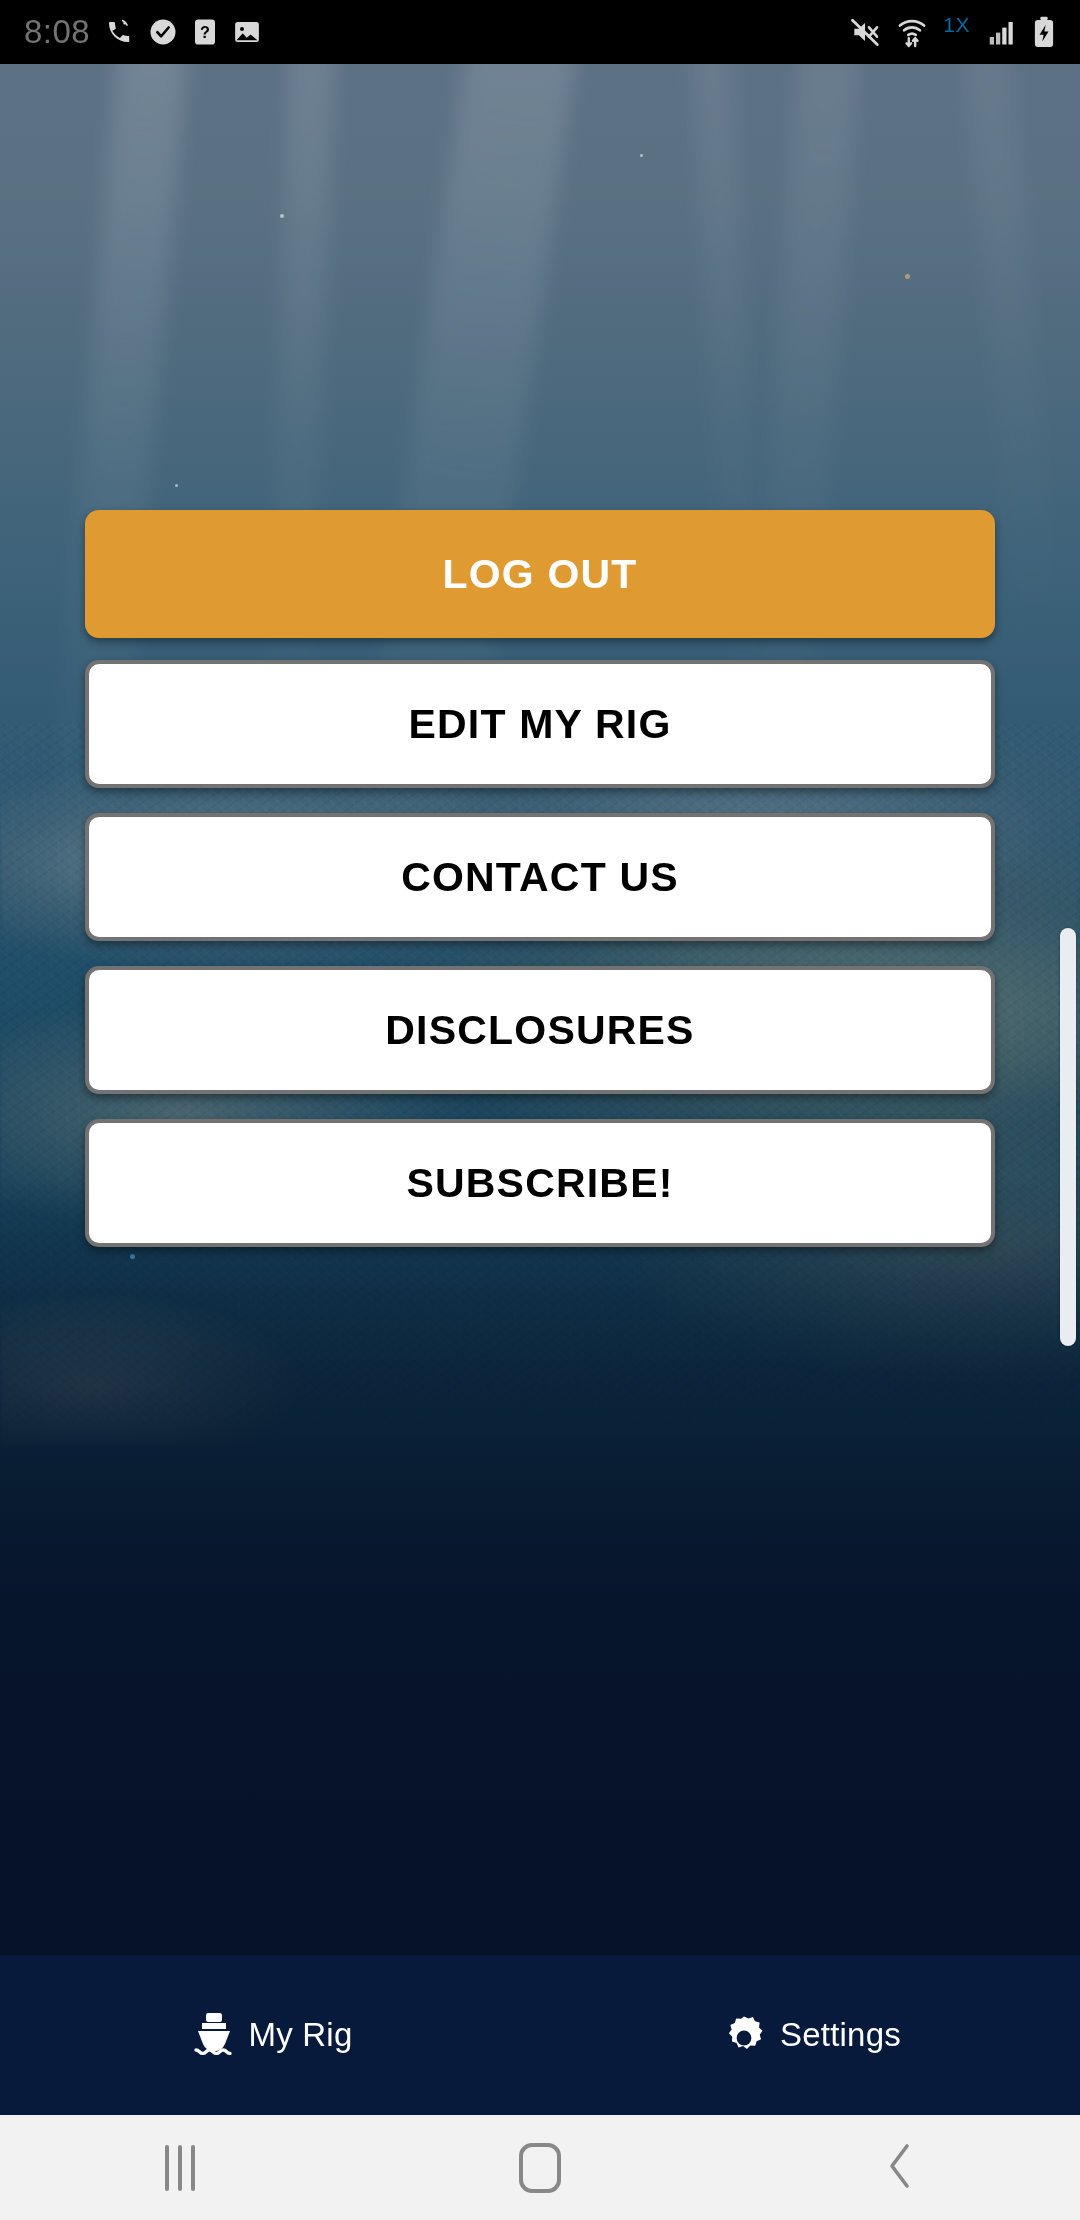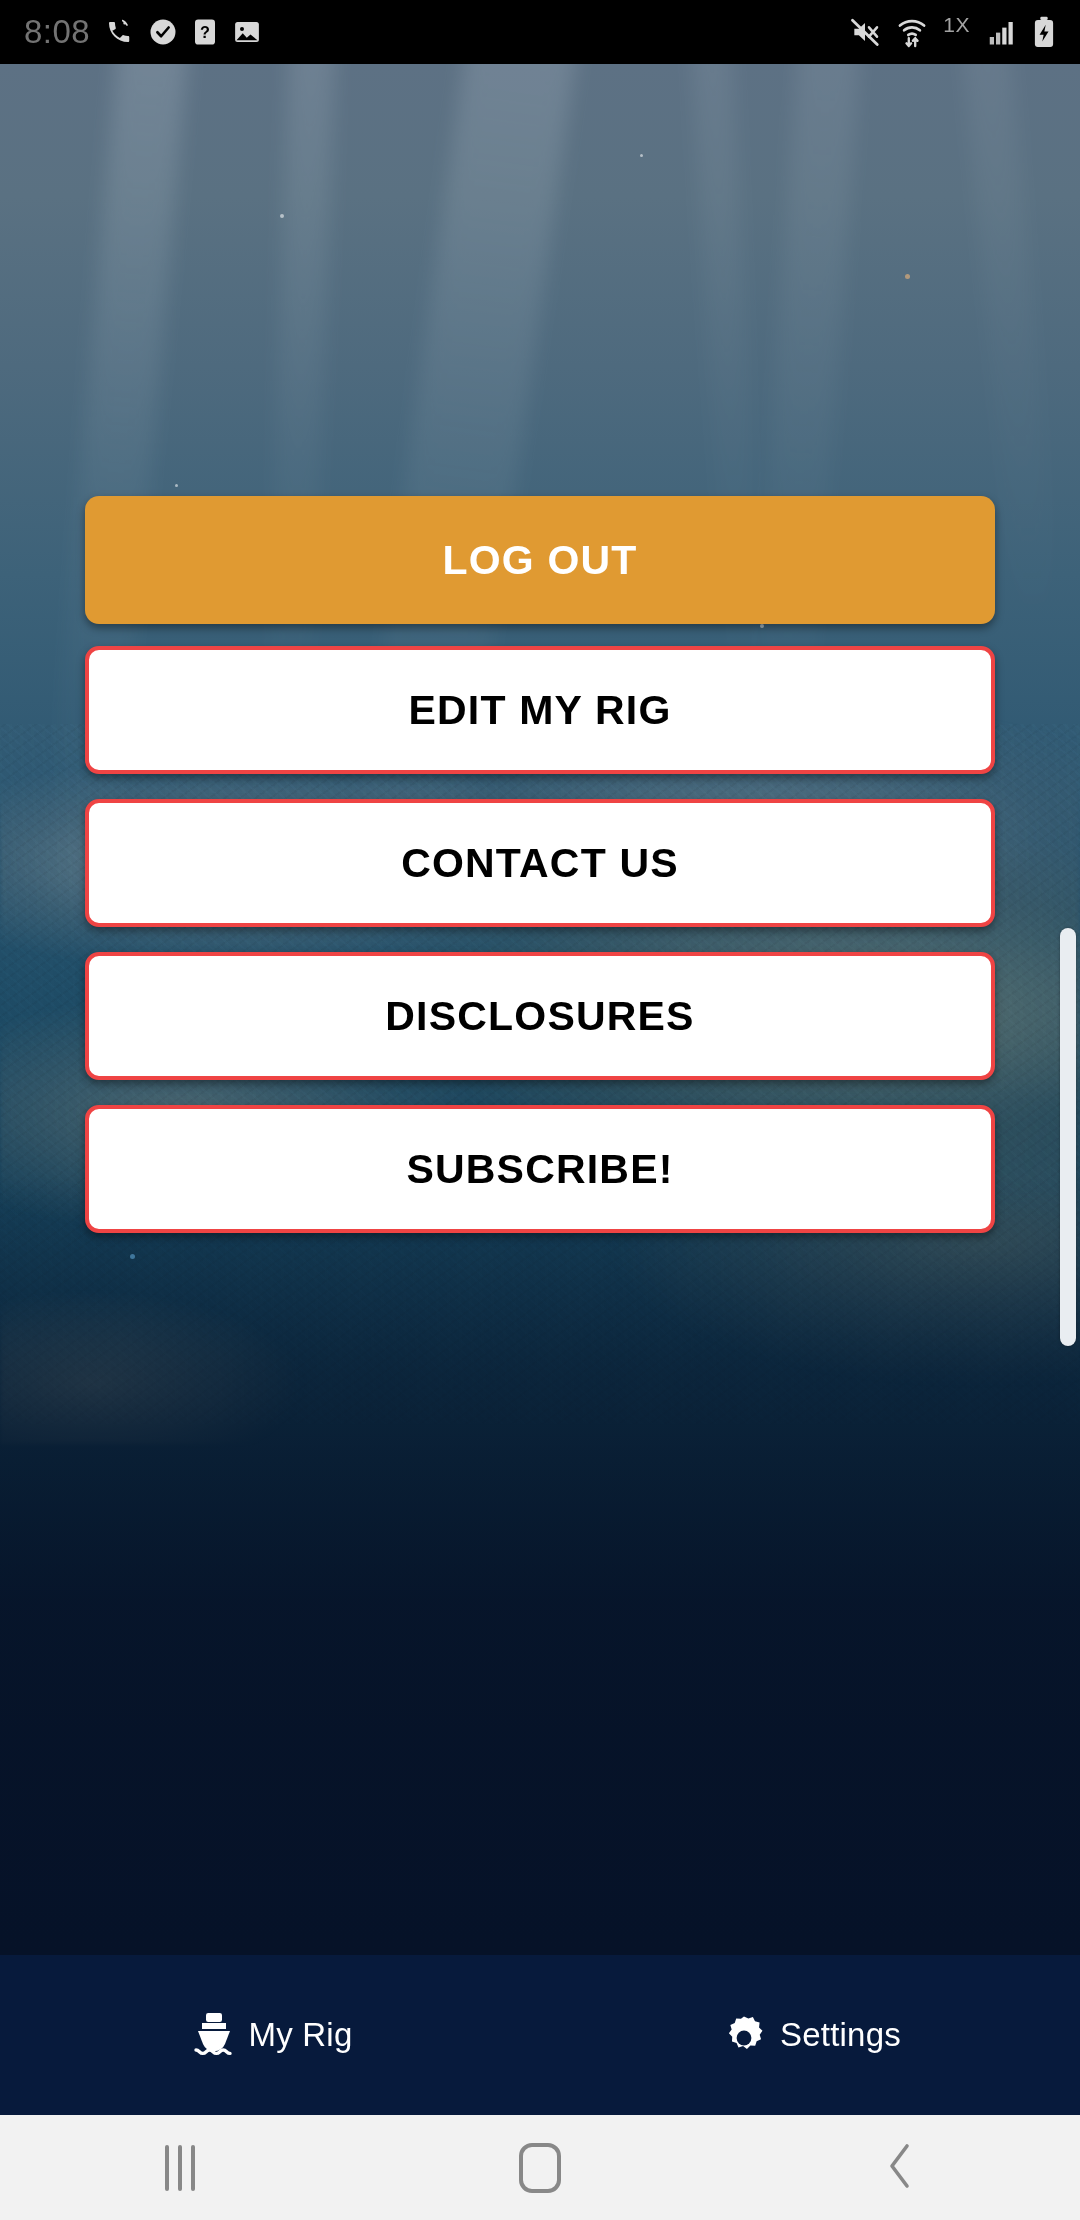--- a/index.html
+++ b/index.html
@@ -63,31 +63,31 @@
   .ray{ position:absolute; top:-40px; background:linear-gradient(180deg, rgba(226,236,244,.30), rgba(226,236,244,.10) 55%, rgba(226,236,244,0) 100%); filter:blur(10px); transform-origin:top center; }
   .r1{ left:120px; width:70px; height:880px; transform:rotate(5deg); opacity:.55; }
   .r2{ left:290px; width:46px; height:760px; transform:rotate(2deg); opacity:.45; }
   .r3{ left:470px; width:110px; height:960px; transform:rotate(8deg); opacity:.50; }
   .r4{ left:690px; width:40px; height:700px; transform:rotate(-3deg); opacity:.30; }
   .r5{ left:800px; width:62px; height:840px; transform:rotate(4deg); opacity:.33; }
   .r6{ left:960px; width:48px; height:640px; transform:rotate(-5deg); opacity:.26; }
   .spk{ position:absolute; border-radius:50%; background:rgba(255,255,255,.55); filter:blur(.6px); }
 
   
-  .content{ position:absolute; top:50px; left:0; width:1080px; height:1891px; z-index:10; }
+  .content{ position:absolute; top:64px; left:0; width:1080px; height:1891px; z-index:10; }
   .btn{
     position:absolute; left:85px; width:910px; height:128px;
     border-radius:14px;
     display:flex; align-items:center; justify-content:center;
     font-size:41px; font-weight:700; letter-spacing:1.2px;
     box-shadow:0 4px 9px rgba(0,0,0,.40);
     cursor:pointer; user-select:none;
   }
   .btn-primary{ background:#e09a32; color:#ffffff; border:none; }
-  .btn-outline{ background:#ffffff; color:#000000; border:4px solid #ef4444; }
+  .btn-outline{ background:#ffffff; color:#000000; border:4px solid #737373; }
 
   
   .scrollbar{
     position:absolute; right:4px; width:16px;
     background:#e9edf1; border-radius:10px;
     box-shadow:0 0 3px rgba(0,0,0,.35);
     z-index:20;
   }
 
   
@@ -155,21 +155,21 @@
       </span>
       <span class="sb-ico">
         <svg width="30" height="32" viewBox="0 0 24 26">
           <path d="M2.2 7.8a15 15 0 0 1 19.6 0" stroke="#d8d8d8" stroke-width="2.2" fill="none" stroke-linecap="round"></path>
           <path d="M5.6 11.6a10 10 0 0 1 12.8 0" stroke="#d8d8d8" stroke-width="2.2" fill="none" stroke-linecap="round"></path>
           <path d="M9 15.4a5 5 0 0 1 6 0" stroke="#d8d8d8" stroke-width="2.2" fill="none" stroke-linecap="round"></path>
           <path d="M9.4 18v6M9.4 24.4l-1.9-2.2M9.4 24.4l1.9-2.2" stroke="#d8d8d8" stroke-width="1.9" fill="none" stroke-linecap="round"></path>
           <path d="M14.6 24.4v-6M14.6 18l-1.9 2.2M14.6 18l1.9 2.2" stroke="#d8d8d8" stroke-width="1.9" fill="none" stroke-linecap="round"></path>
         </svg>
       </span>
-      <span class="sb-ico" style="color:#a3a3a3;font-size:21px;letter-spacing:.5px;position:relative;top:-7px;">
+      <span class="sb-ico" style="color:#0369a1;font-size:21px;letter-spacing:.5px;position:relative;top:-7px;">
         <span>1X</span>
       </span>
       <span class="sb-ico">
         <svg width="30" height="30" viewBox="0 0 24 24">
           <rect x="3" y="16" width="3.4" height="6" fill="#bcbcbc"></rect>
           <rect x="8" y="12.5" width="3.4" height="9.5" fill="#bcbcbc"></rect>
           <rect x="13" y="8.5" width="3.4" height="13.5" fill="#d8d8d8"></rect>
           <rect x="18" y="4" width="3.4" height="18" fill="#d8d8d8"></rect>
         </svg>
       </span>

